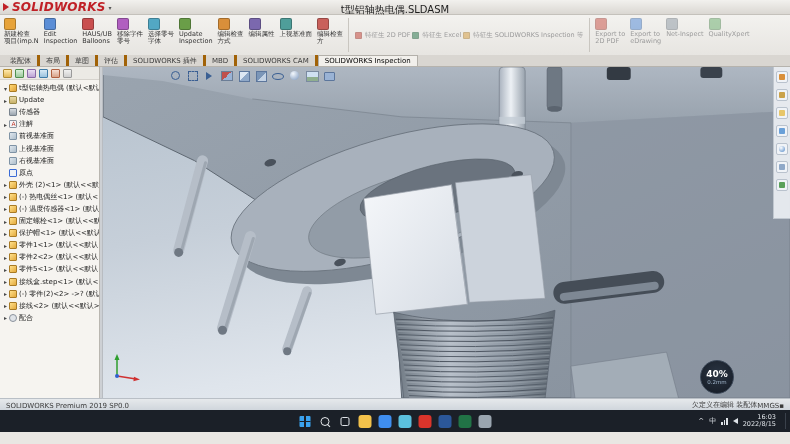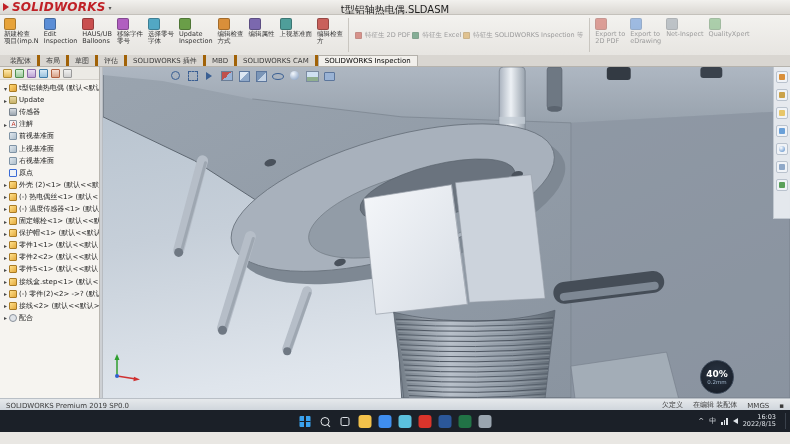--- a/index.html
+++ b/index.html
@@ -91,21 +91,21 @@
 
 
 .btabs{height:12px;flex:0 0 12px;background:#d8d5d0;display:flex;align-items:stretch;border-top:1px solid #b6b3ad;padding-left:2px;font-size:7px}
 .bnav{width:10px;display:flex;align-items:center;justify-content:center}
 .bnav::after{content:"";width:0;height:0;border-top:3px solid transparent;border-bottom:3px solid transparent;border-right:4px solid #666}
 .bnav.r::after{border-right:none;border-left:4px solid #666}
 .btab{padding:0 7px;display:flex;align-items:center;border-right:1px solid #c6c3be;color:#333;white-space:nowrap}
 .btab.active{background:#f4f2ee;border-left:1px solid #b3b0aa;color:#000}
 .status{height:12px;flex:0 0 12px;background:linear-gradient(#e6e9ec,#d0d6dc);display:flex;align-items:flex-end;padding:0 6px;font-size:7px;color:#3c3c3c;border-top:1px solid #b9bfc6}
 .sleft{flex:1;white-space:nowrap;overflow:hidden}
-.sitem{margin-left:10px;white-space:nowrap}
+.sitem{white-space:nowrap}
 
 
 .taskbar{height:22px;flex:0 0 22px;background:#1b2028;position:relative;display:flex;align-items:center}
 .tb-center{position:absolute;left:50%;transform:translateX(-50%);display:flex;gap:7px;align-items:center}
 .tbi{width:13px;height:13px;border-radius:3px;position:relative}
 .tb-start{background:transparent!important}
 .tb-start::after{content:"";position:absolute;inset:1px;background:#3aa3f0;border-radius:1px}
 .tb-start::before{content:"";position:absolute;inset:1px;background:linear-gradient(90deg,transparent 45%,#1b2028 45% 55%,transparent 55%),linear-gradient(transparent 45%,#1b2028 45% 55%,transparent 55%);z-index:2}
 .tb-search{background:transparent!important}
 .tb-search::after{content:"";position:absolute;left:2px;top:2px;width:7px;height:7px;border:1.3px solid #e4e7ea;border-radius:50%}

